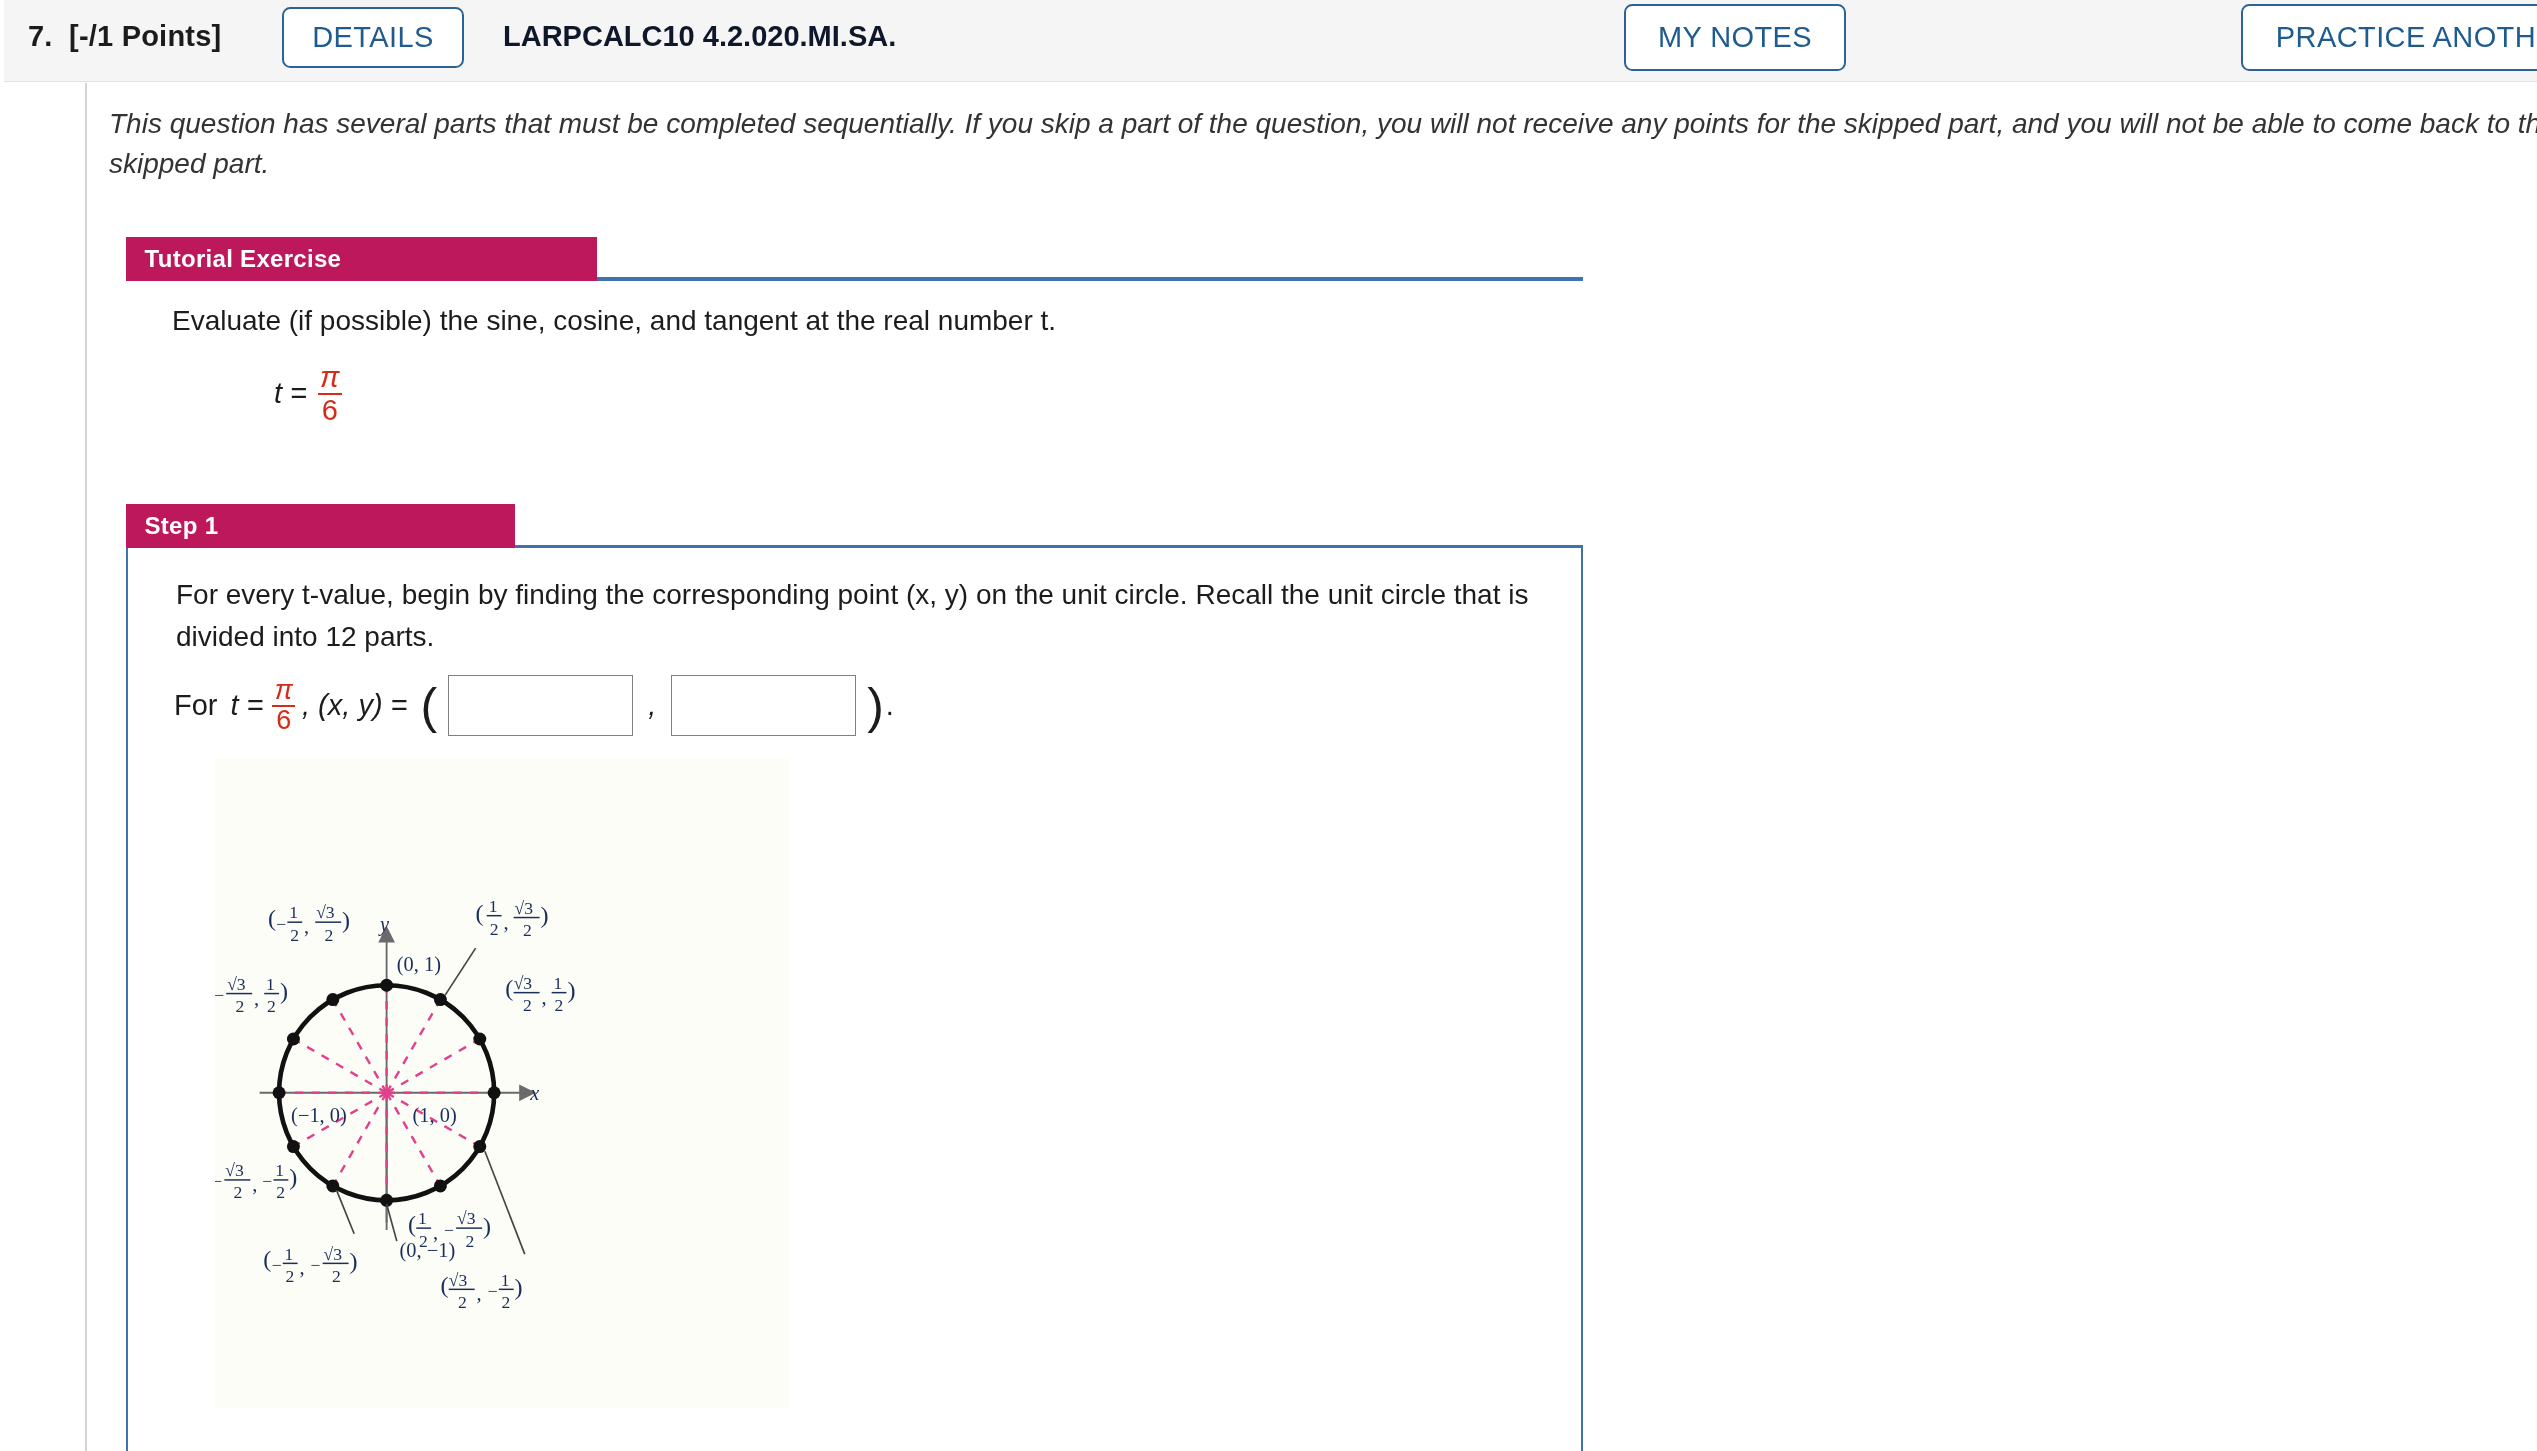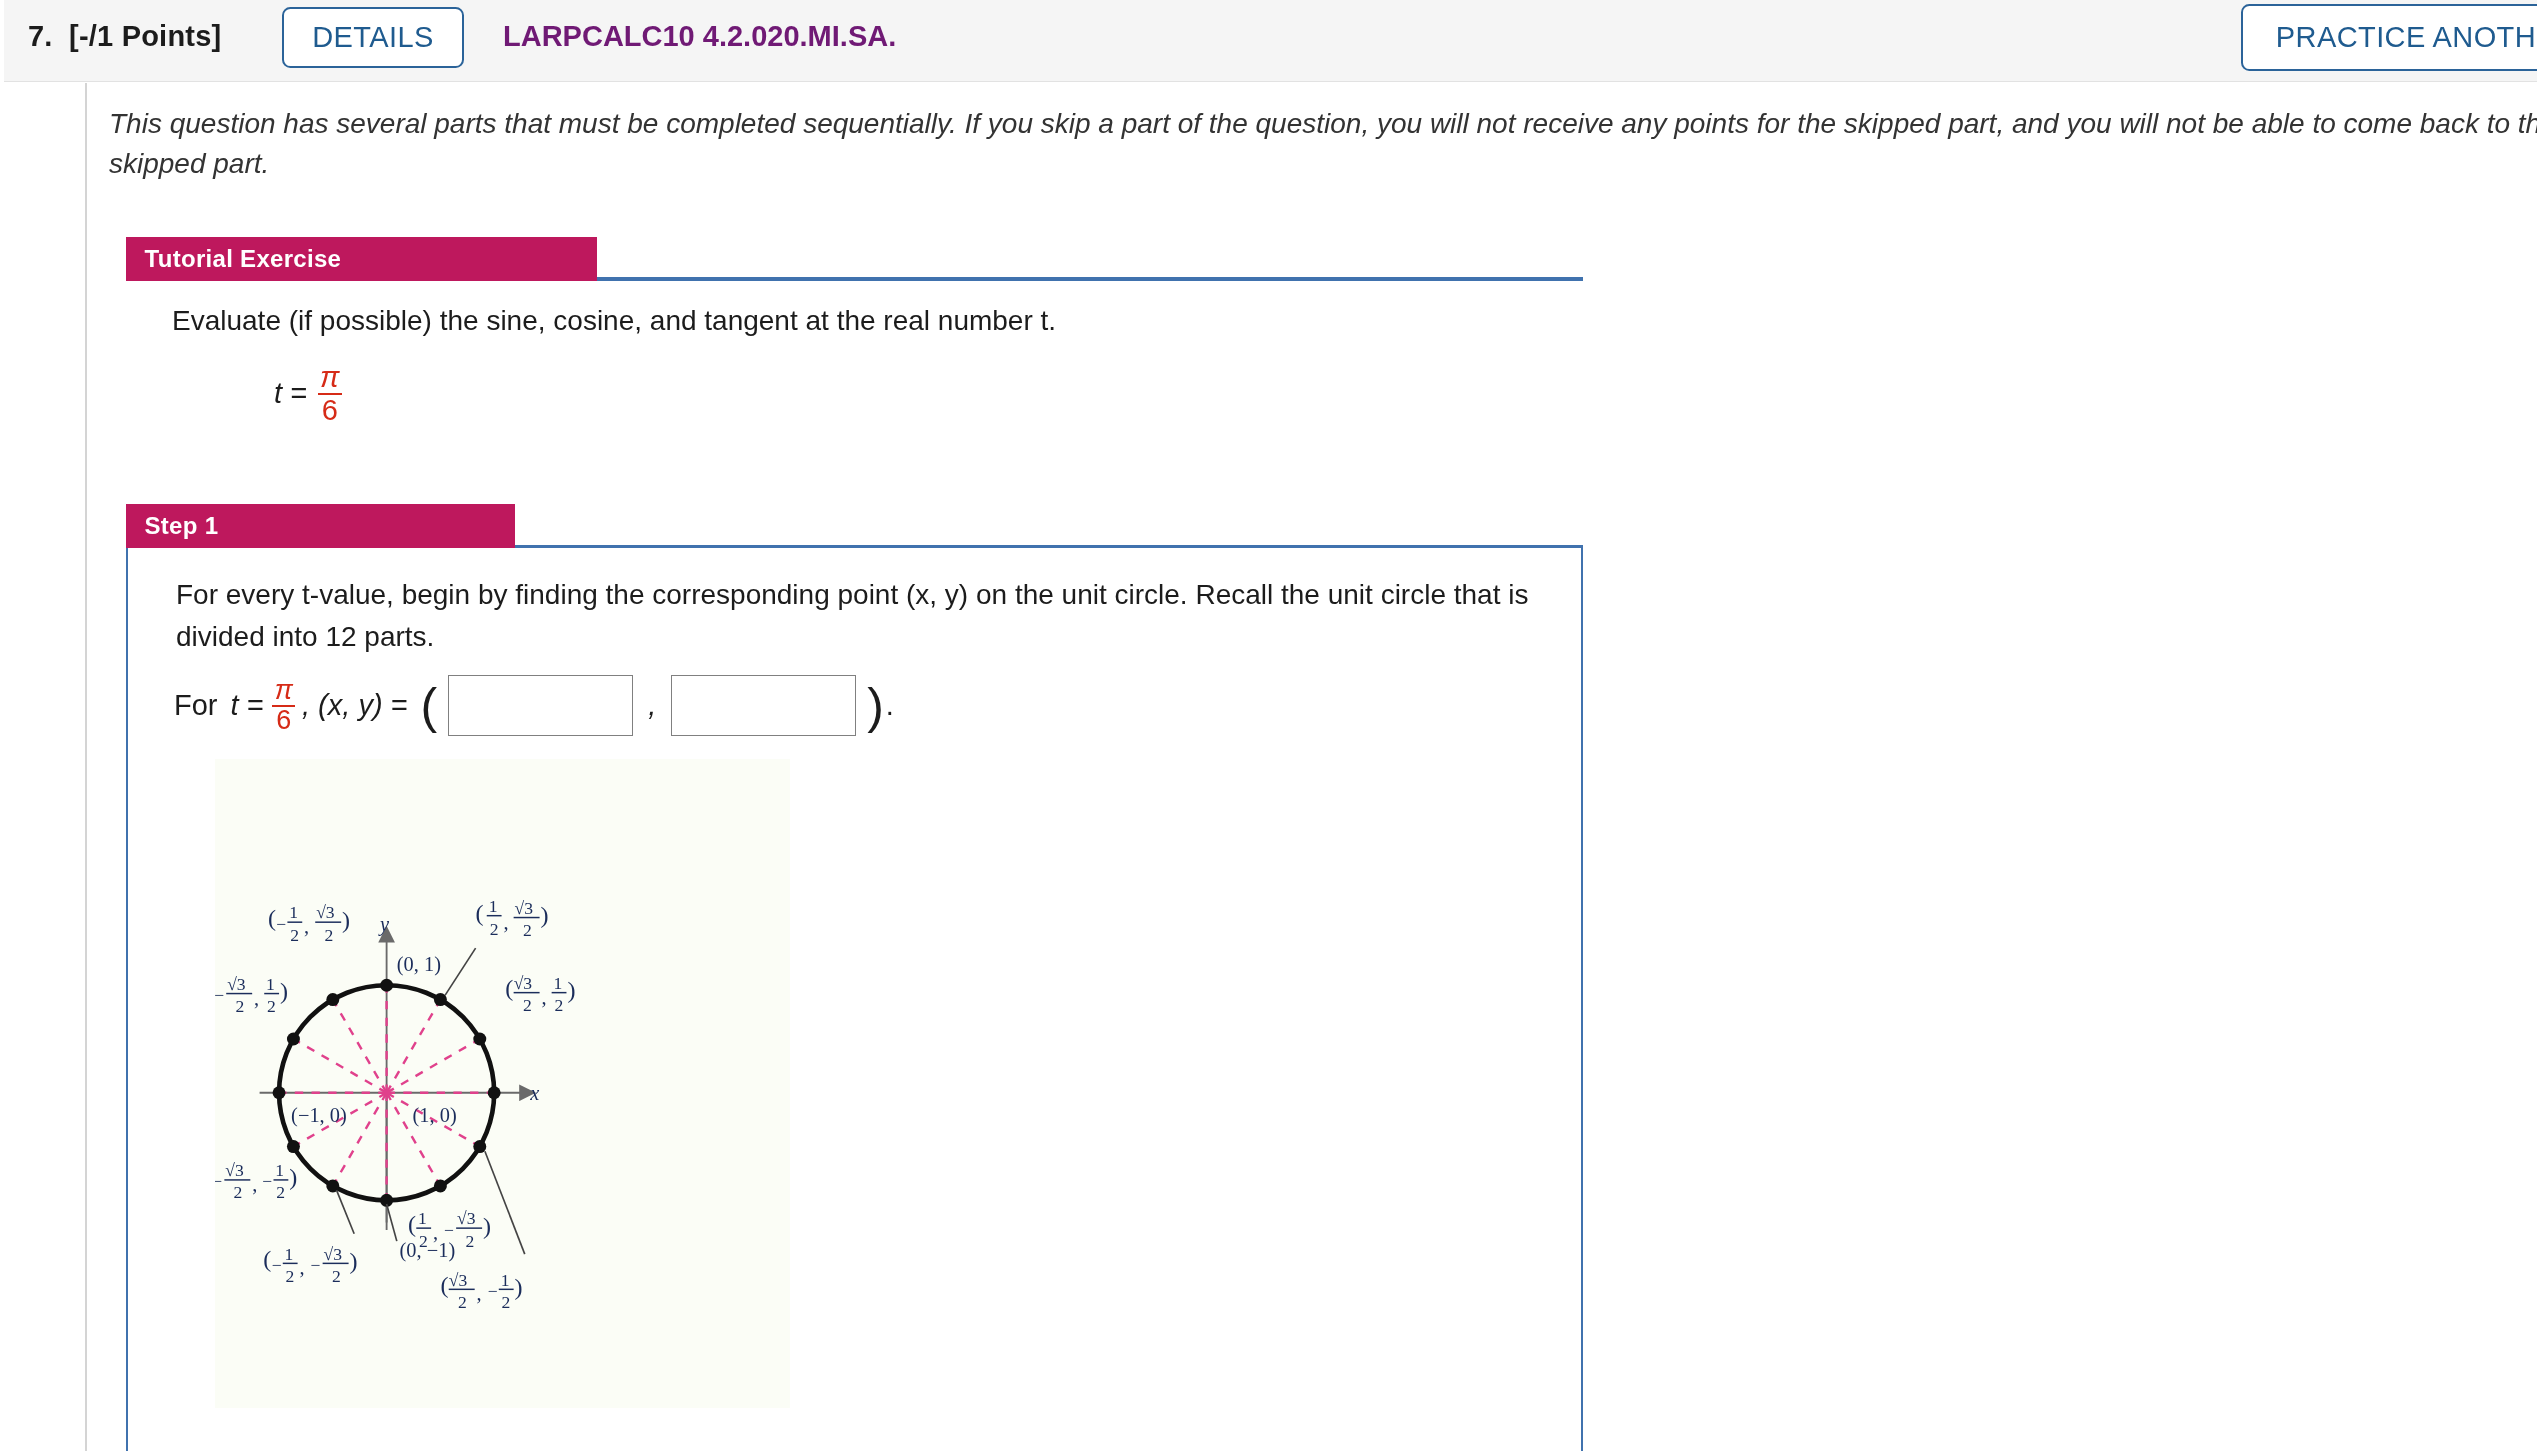--- a/index.html
+++ b/index.html
@@ -31,21 +31,21 @@
     color: #1f5b8f;
     font-size: 29px;
     letter-spacing: 0.4px;
     display: flex; align-items: center; justify-content: center;
     white-space: nowrap;
     cursor: pointer;
   }
   #btn-details { left: 278px; top: 6.5px; width: 182px; height: 61px; }
   #code {
     position: absolute; left: 499px; top: 20.4px;
-    font-size: 29px; font-weight: bold; color: #701a75;
+    font-size: 29px; font-weight: bold; color: #0f172a;
     white-space: nowrap;
   }
   #btn-mynotes   { left: 1620px; top: 3.7px; width: 222px; height: 67px; }
   #btn-askteach  { left: 1863px; top: 3.7px; width: 354px; height: 67px; }
   #btn-practice  { left: 2237px; top: 3.7px; width: 371px; height: 67px; }
 
   
   #rail-outer {
     position: absolute; left: 85px; top: 83px;
     width: 1.9px; height: 1368px; background: #d4d4d4;
@@ -147,20 +147,21 @@
 </head>
 <body>
 
 <div id="header">
   <div id="qnum"><span>7.</span>&nbsp;&nbsp;<span>[-/1 Points]</span></div>
 
   <div class="hdr-btn" id="btn-details">DETAILS</div>
 
   <div id="code">LARPCALC10 4.2.020.MI.SA.</div>
 
+  <div class="hdr-btn" id="btn-mynotes">MY NOTES</div>
   <div class="hdr-btn" id="btn-practice">PRACTICE ANOTHER</div>
 </div>
 
 <div id="rail-outer"></div>
 
 <div id="intro">
   <span>This question has several parts that must be completed sequentially. If you skip a part of the question, you will not receive any points for the skipped part, and you will not be able to come back to th</span>
   <span class="l2">skipped part.</span>
 </div>
 

